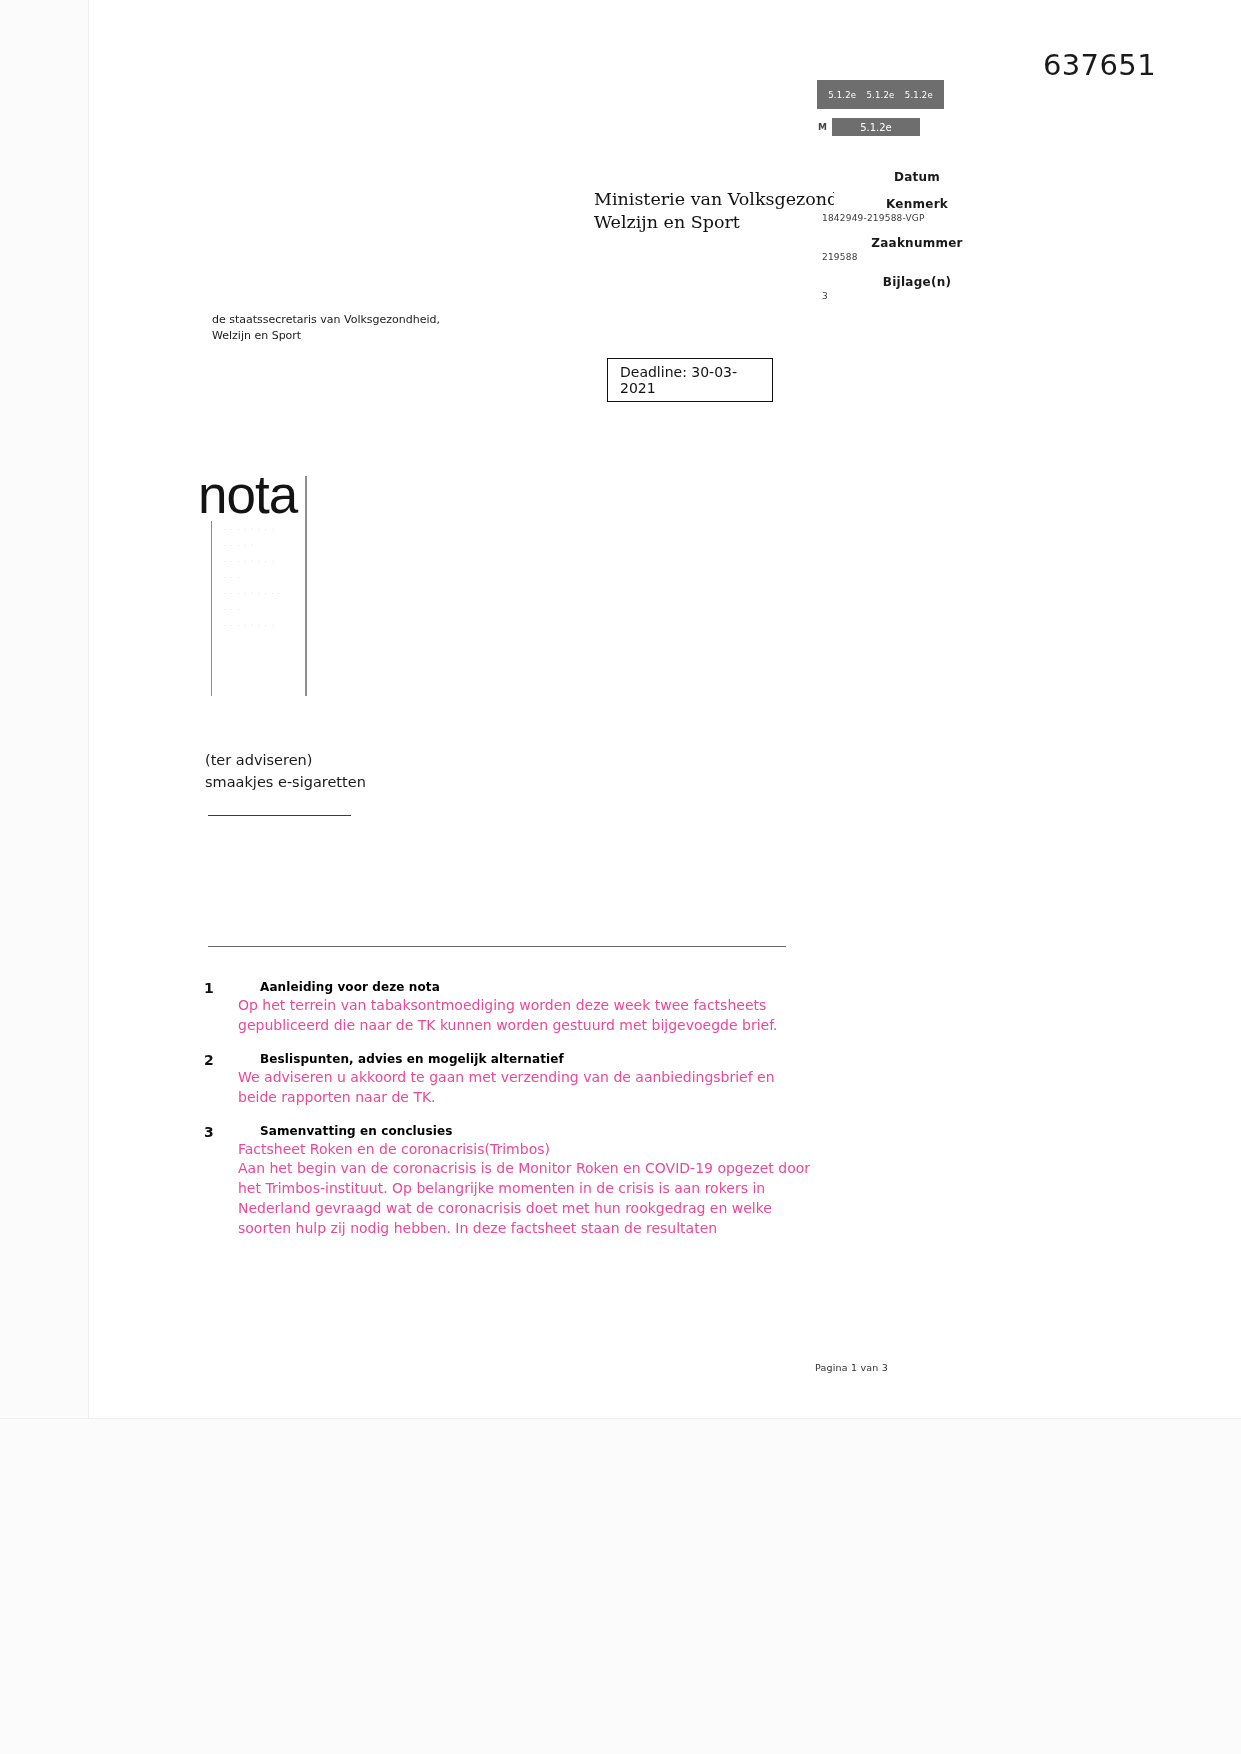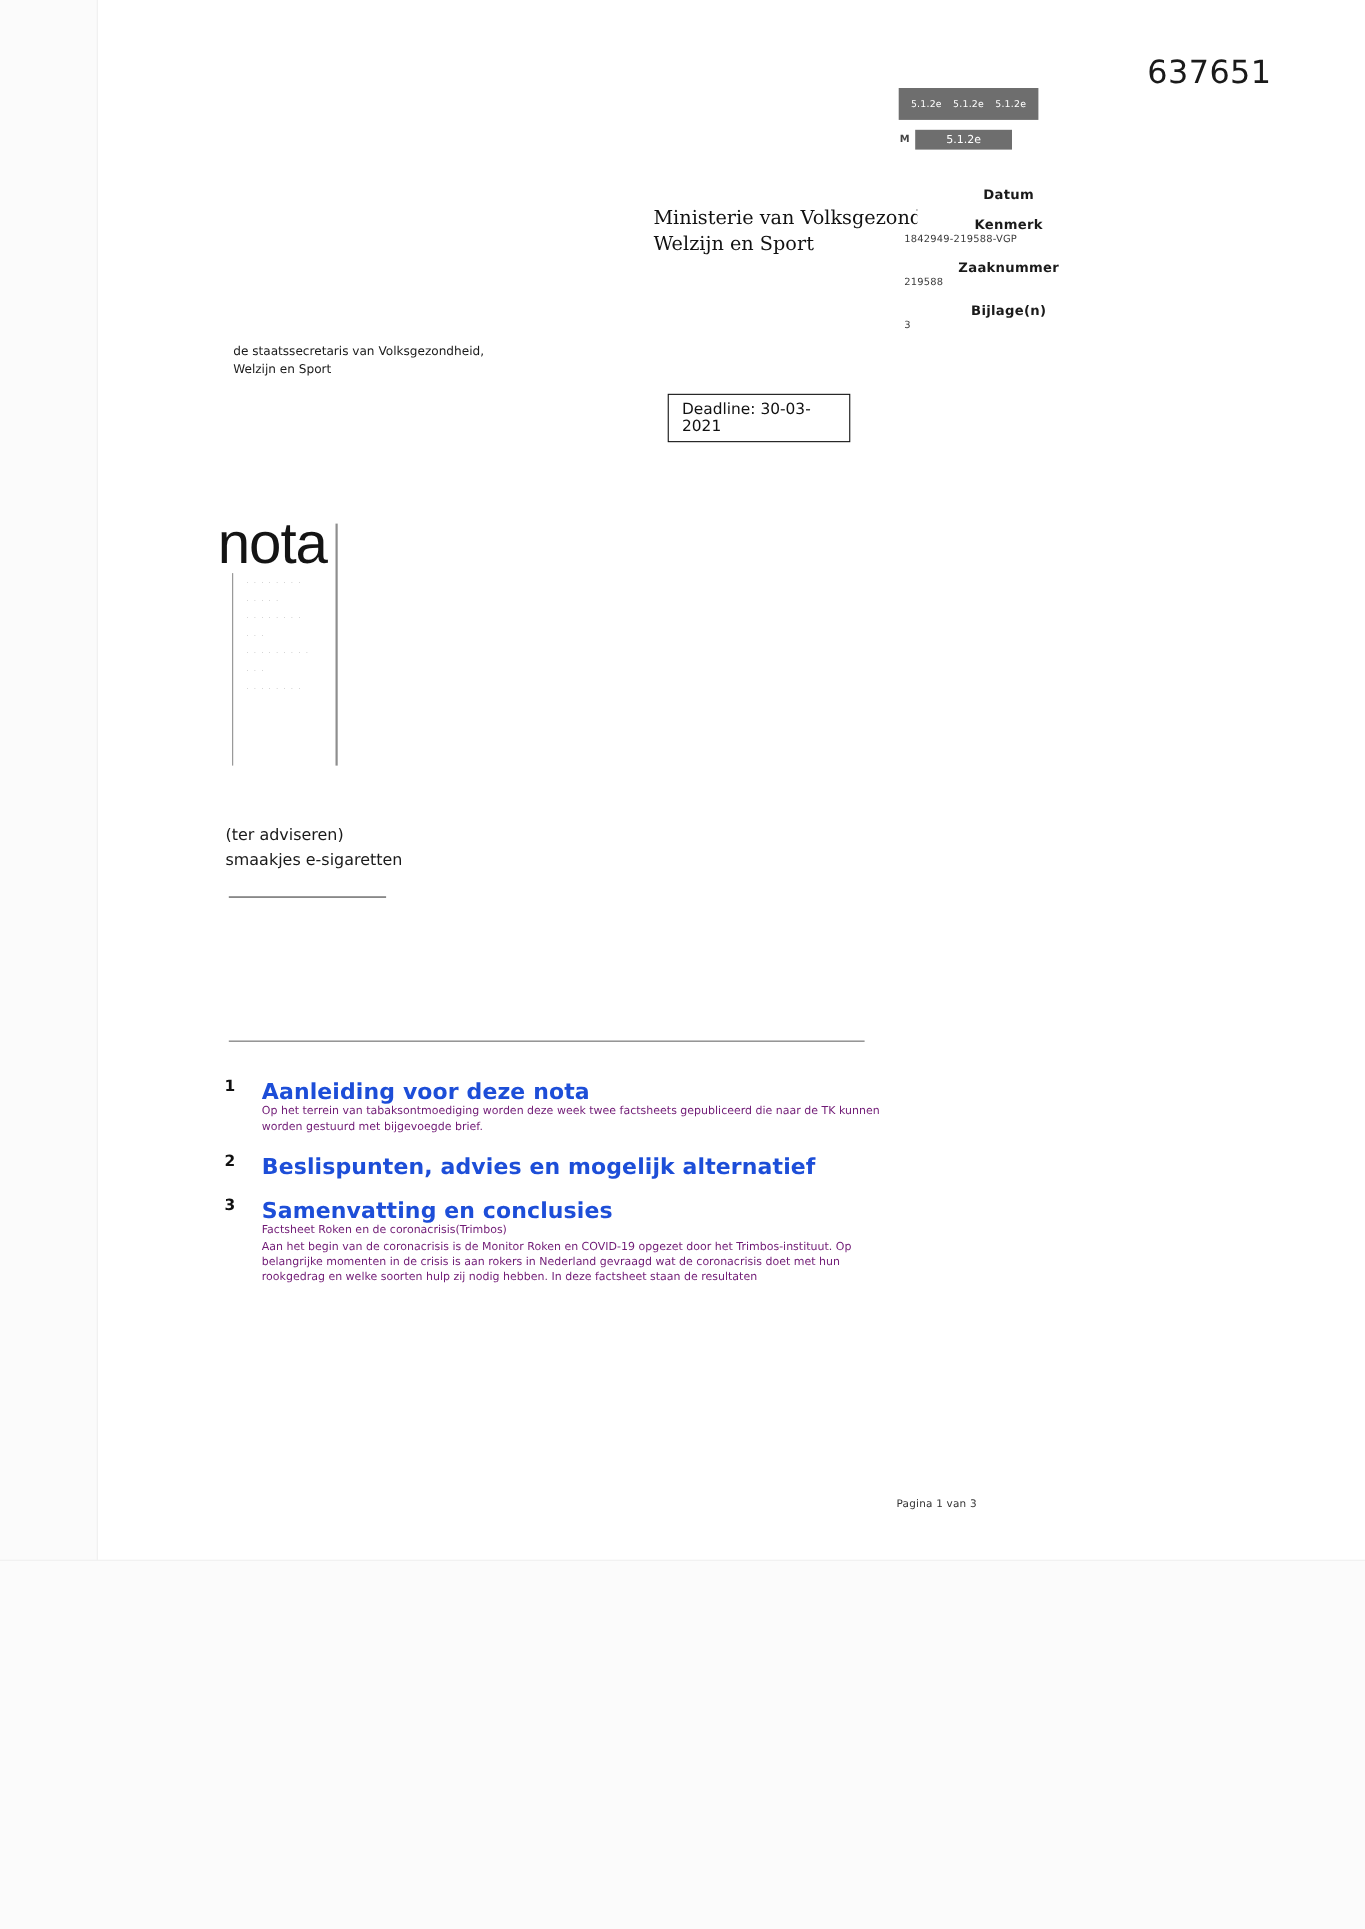--- a/index.html
+++ b/index.html
@@ -240,32 +240,33 @@
     align-items: flex-start;
   }
   .section-num {
     width: 34px;
     flex: 0 0 34px;
     font-size: 14px;
     font-weight: bold;
     color: #111111;
   }
   .section-title {
-    font-size: 20px;
+    font-size: 12px;
     font-weight: bold;
-    color: #1d4ed8;
+    color: #000000;
     letter-spacing: 0.1px;
+    margin-left: 22px;
   }
   .section-body {
     margin-left: 34px;
   }
   .para {
-    font-size: 10px;
+    font-size: 14px;
     line-height: 1.42;
-    color: #701a75;
+    color: #ec4899;
     margin: 0;
   }
   .para + .para { margin-top: 0; }
   .para.gap { margin-top: 17px; }
 
   
   .footer {
     position: absolute;
     left: 815px;
     top: 1362px;
@@ -353,20 +354,21 @@
         <p class="para">Op het terrein van tabaksontmoediging worden deze week twee factsheets gepubliceerd die naar de TK kunnen worden gestuurd met bijgevoegde brief.</p>
       </div>
     </div>
 
     <div class="section">
       <div class="section-head">
         <span class="section-num">2</span>
         <span class="section-title">Beslispunten, advies en mogelijk alternatief</span>
       </div>
       <div class="section-body">
+        <p class="para">We adviseren u akkoord te gaan met verzending van de aanbiedingsbrief en beide rapporten naar de TK.</p>
       </div>
     </div>
 
     <div class="section">
       <div class="section-head">
         <span class="section-num">3</span>
         <span class="section-title">Samenvatting en conclusies</span>
       </div>
       <div class="section-body">
         <p class="para">Factsheet Roken en de coronacrisis(Trimbos)</p>

